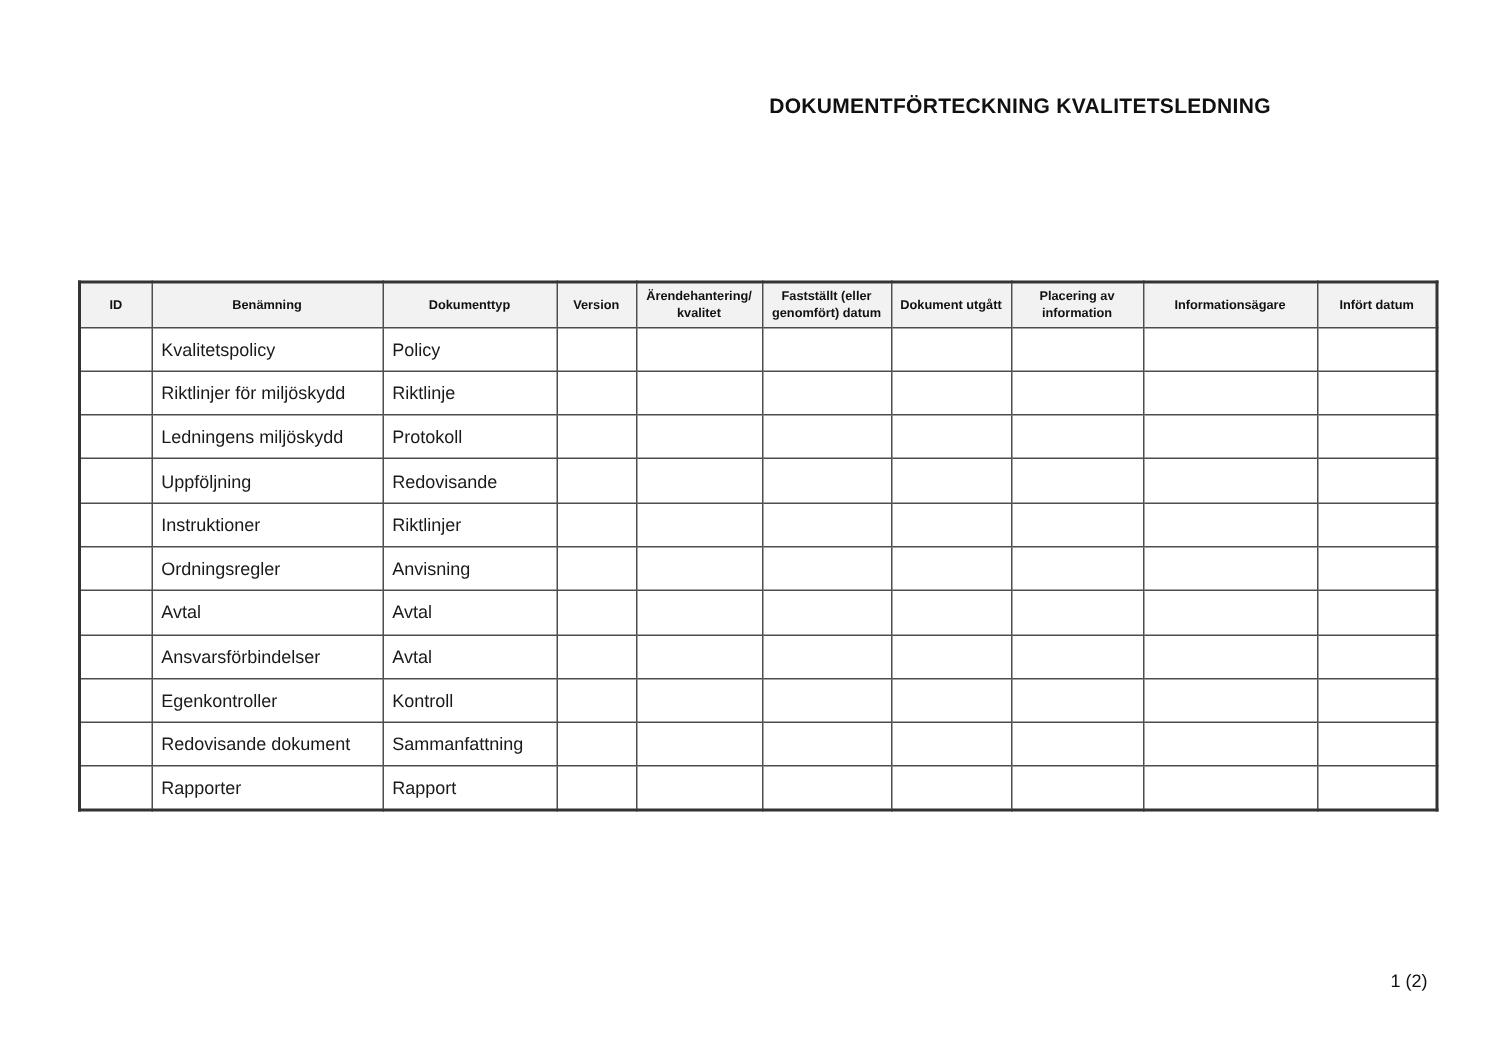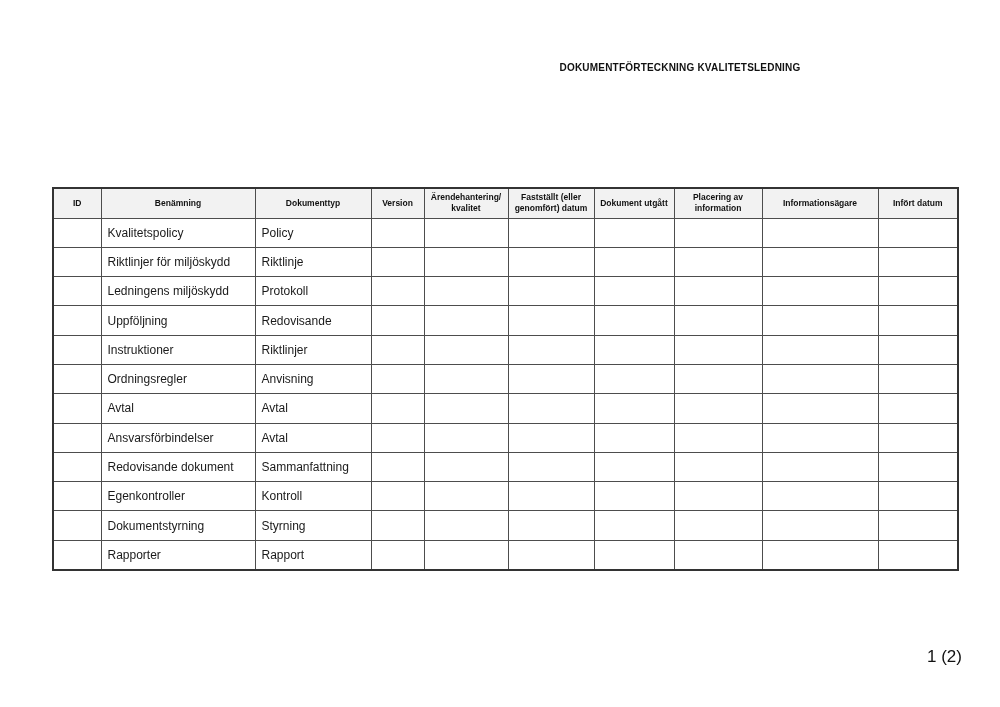--- a/index.html
+++ b/index.html
@@ -15,21 +15,21 @@
     font-family: "Liberation Sans", sans-serif;
     color: #1a1a1a;
     overflow: hidden;
   }
   .doc-title {
     position: absolute;
     top: 62px;
     left: 510px;
     width: 340px;
     text-align: center;
-    font-size: 10px;
+    font-size: 14px;
     font-weight: bold;
     letter-spacing: 0.2px;
     white-space: nowrap;
     color: #111111;
   }
   table.doc-table {
     position: absolute;
     top: 187px;
     left: 52px;
     width: 905px;
@@ -73,21 +73,21 @@
   col.c-arende  { width: 84px; }
   col.c-fast    { width: 86px; }
   col.c-utgatt  { width: 80px; }
   col.c-plac    { width: 88px; }
   col.c-agare   { width: 116px; }
   col.c-infort  { width: 80px; }
   .page-number {
     position: absolute;
     top: 647px;
     left: 927px;
-    font-size: 17px;
+    font-size: 12px;
     color: #111111;
     white-space: nowrap;
   }
 </style>
 </head>
 <body>
 
 <div class="page">
 
   <div class="doc-title">DOKUMENTFÖRTECKNING KVALITETSLEDNING</div>
@@ -214,56 +214,44 @@
         <td></td>
         <td></td>
         <td></td>
         <td></td>
         <td></td>
         <td></td>
         <td></td>
       </tr>
       <tr>
         <td></td>
+        <td>Egenkontroller</td>
+        <td>Kontroll</td>
+        <td></td>
+        <td></td>
+        <td></td>
+        <td></td>
+        <td></td>
+        <td></td>
+        <td></td>
+      </tr>
+      <tr>
+        <td></td>
         <td>Redovisande dokument</td>
         <td>Sammanfattning</td>
         <td></td>
         <td></td>
         <td></td>
         <td></td>
         <td></td>
         <td></td>
         <td></td>
       </tr>
       <tr>
         <td></td>
-        <td>Egenkontroller</td>
-        <td>Kontroll</td>
-        <td></td>
-        <td></td>
-        <td></td>
-        <td></td>
-        <td></td>
-        <td></td>
-        <td></td>
-      </tr>
-      <tr>
-        <td></td>
-        <td>Dokumentstyrning</td>
-        <td>Styrning</td>
-        <td></td>
-        <td></td>
-        <td></td>
-        <td></td>
-        <td></td>
-        <td></td>
-        <td></td>
-      </tr>
-      <tr>
-        <td></td>
         <td>Rapporter</td>
         <td>Rapport</td>
         <td></td>
         <td></td>
         <td></td>
         <td></td>
         <td></td>
         <td></td>
         <td></td>
       </tr>

